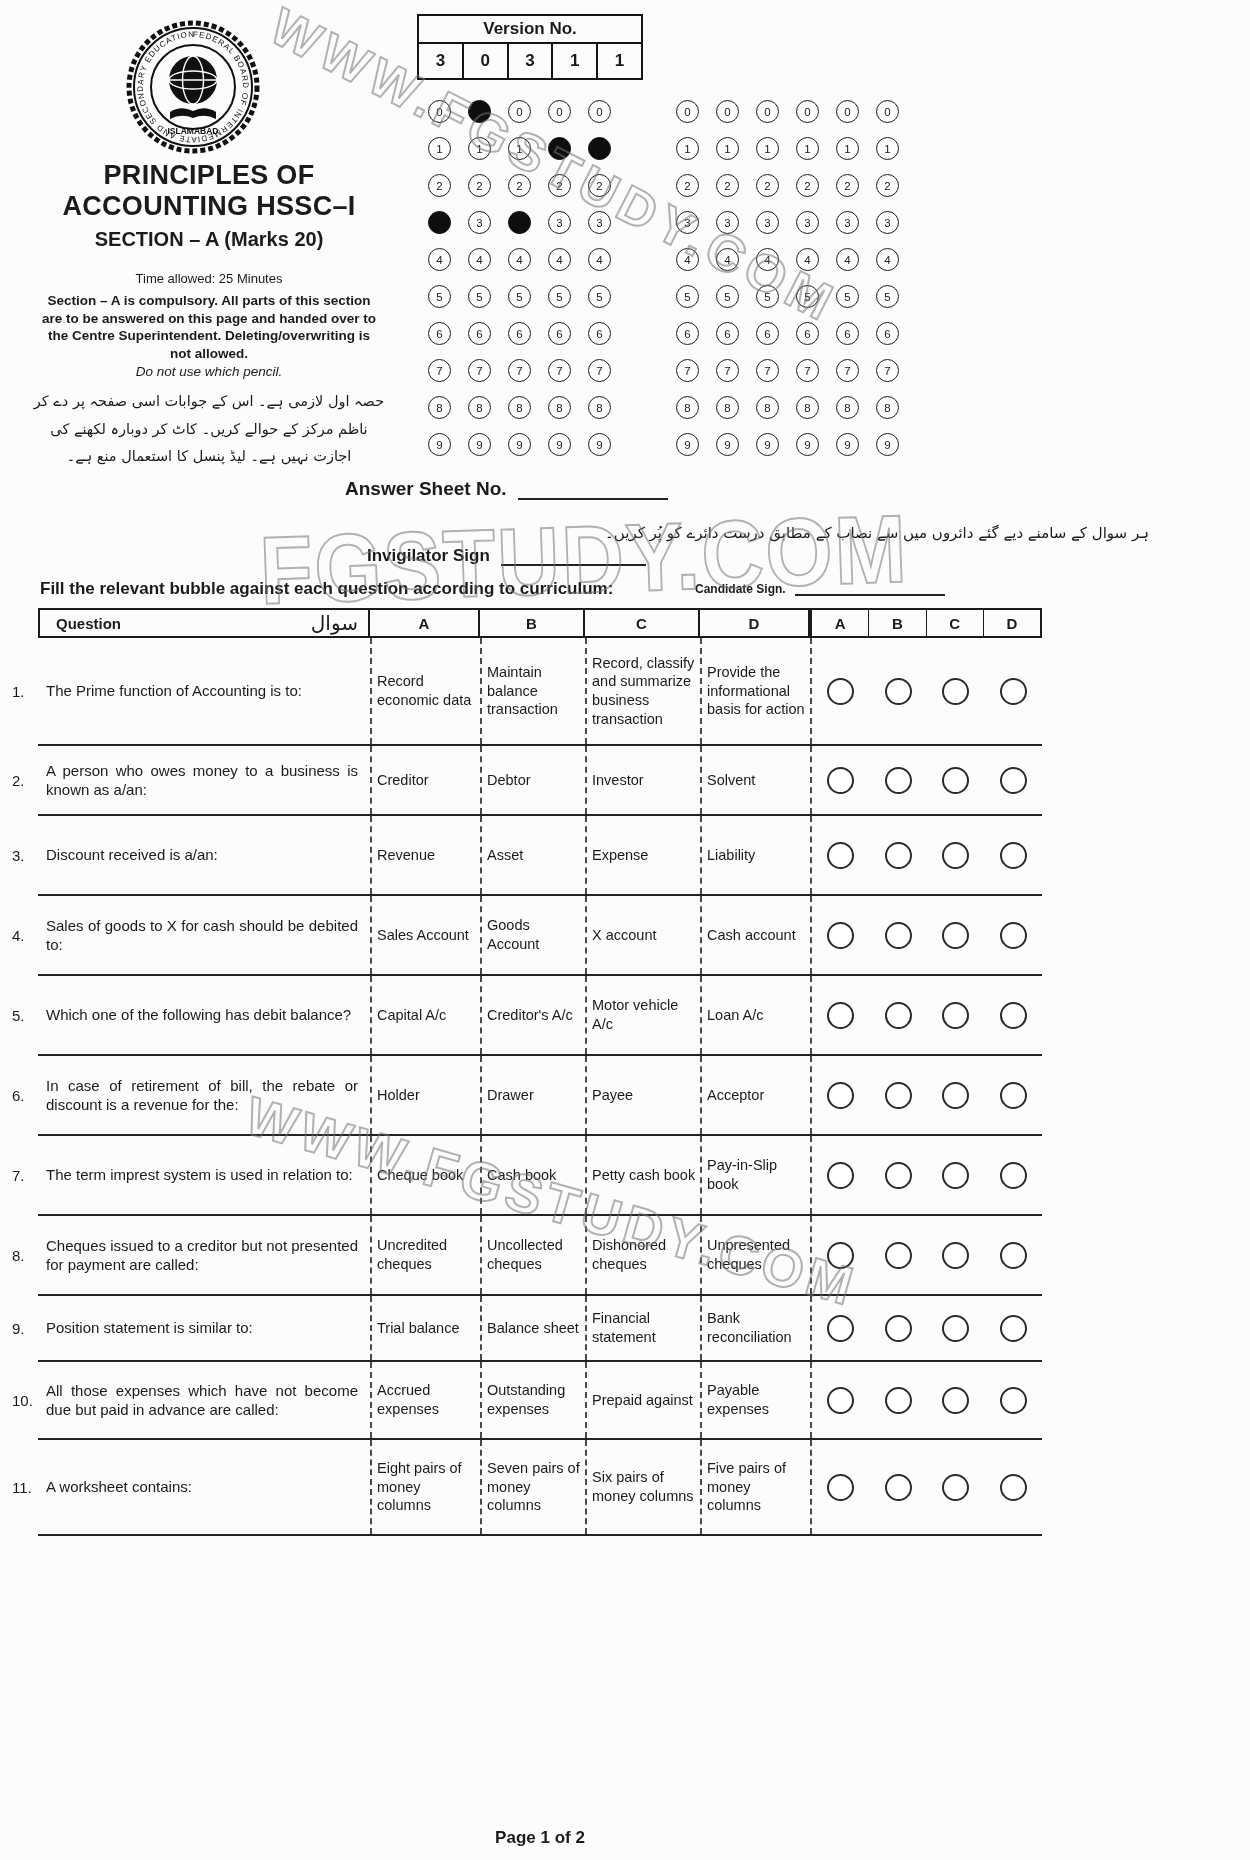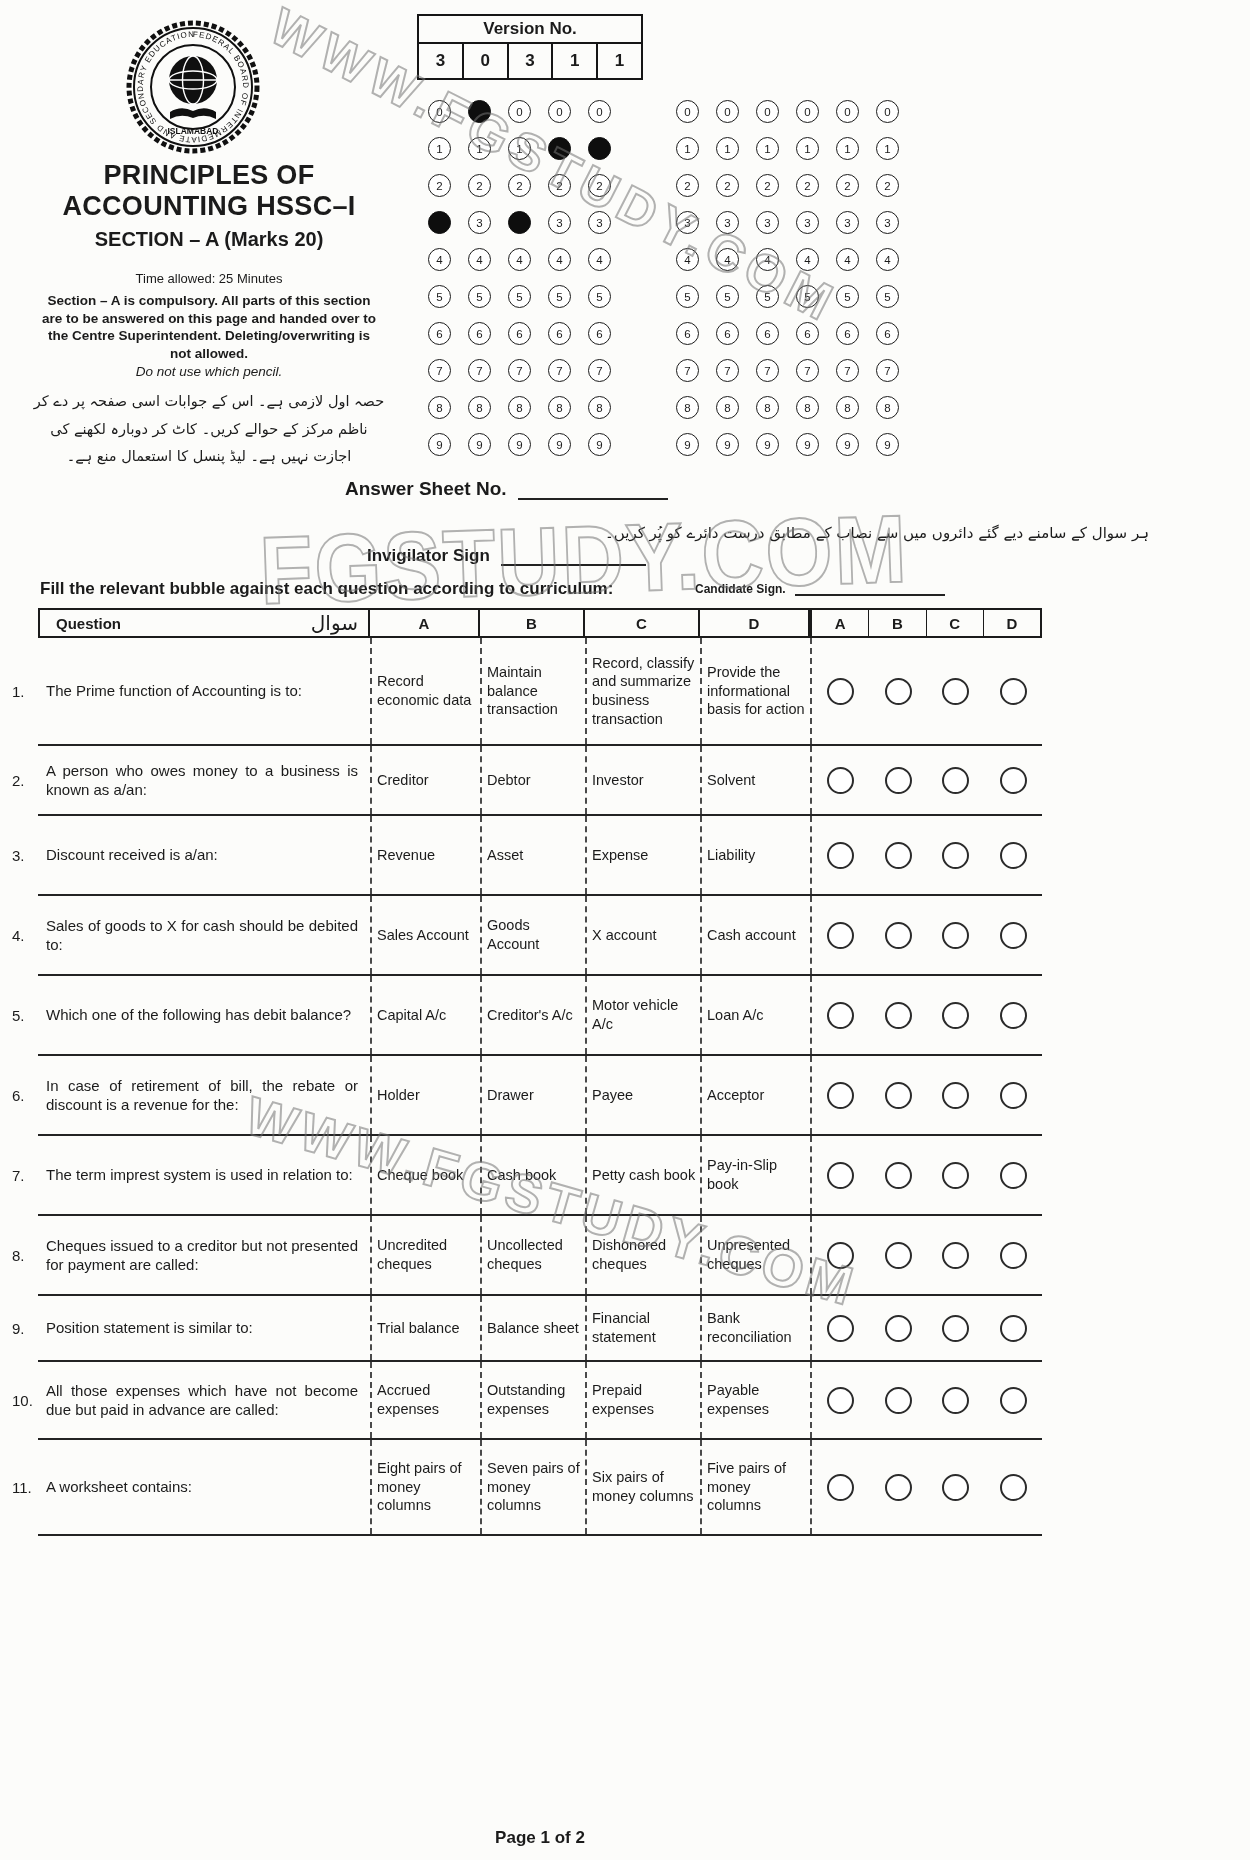--- a/index.html
+++ b/index.html
@@ -415,21 +415,21 @@
             <div class="abubble"></div>
             <div class="abubble"></div>
             <div class="abubble"></div>
           </div>
         </div>
         <div class="qrow">
           <div class="qnum">10.</div>
           <div class="qtext">All those expenses which have not become due but paid in advance are called:</div>
           <div class="opt">Accrued expenses</div>
           <div class="opt">Outstanding expenses</div>
-          <div class="opt">Prepaid expenses</div>
+          <div class="opt">Prepaid against</div>
           <div class="opt">Payable expenses</div>
           <div class="bubzone">
             <div class="abubble"></div>
             <div class="abubble"></div>
             <div class="abubble"></div>
             <div class="abubble"></div>
           </div>
         </div>
         <div class="qrow">
           <div class="qnum">11.</div>

